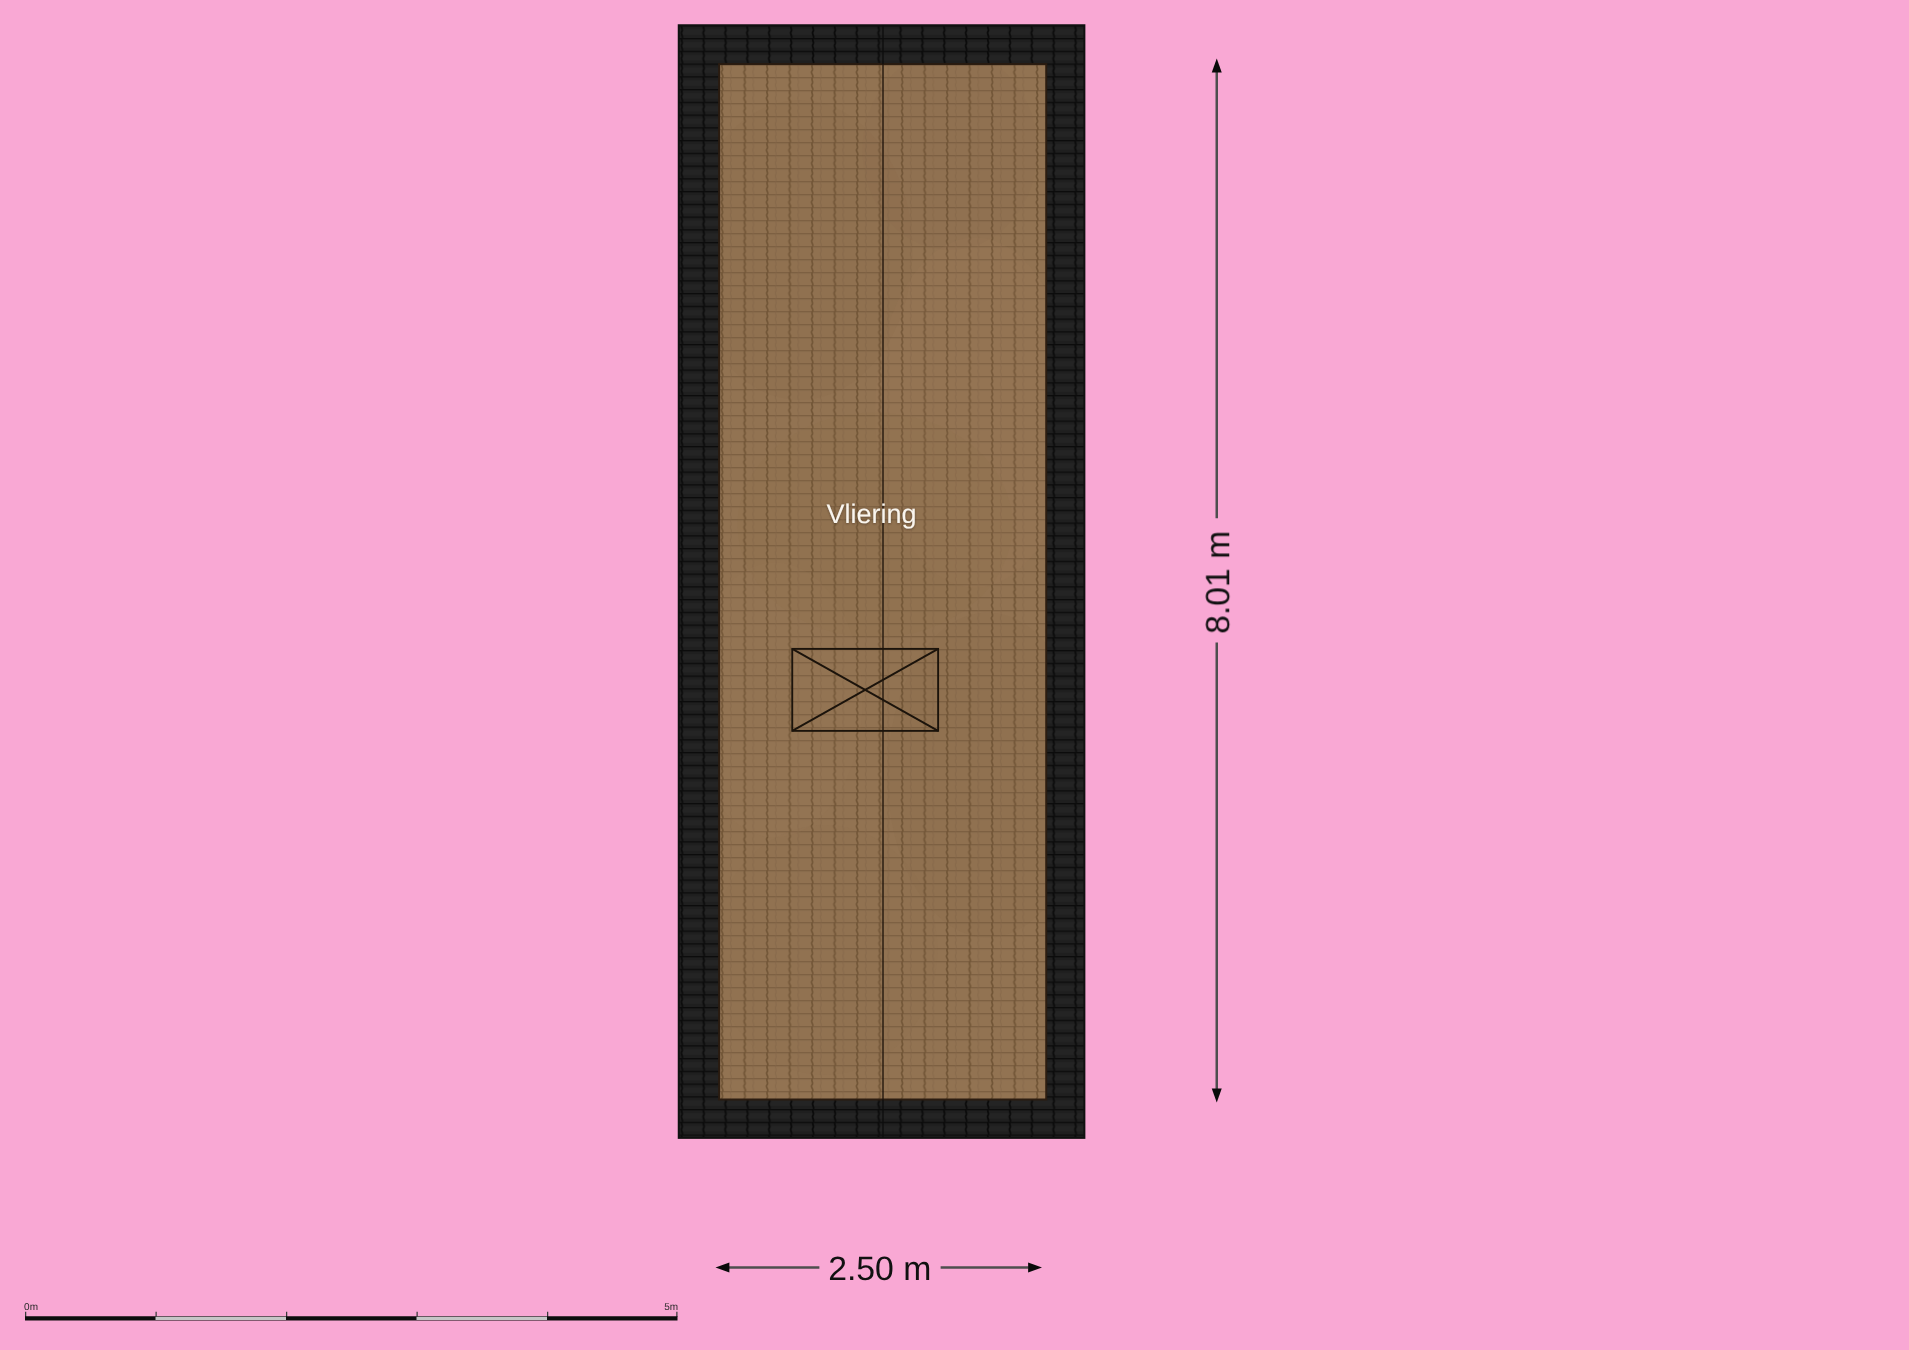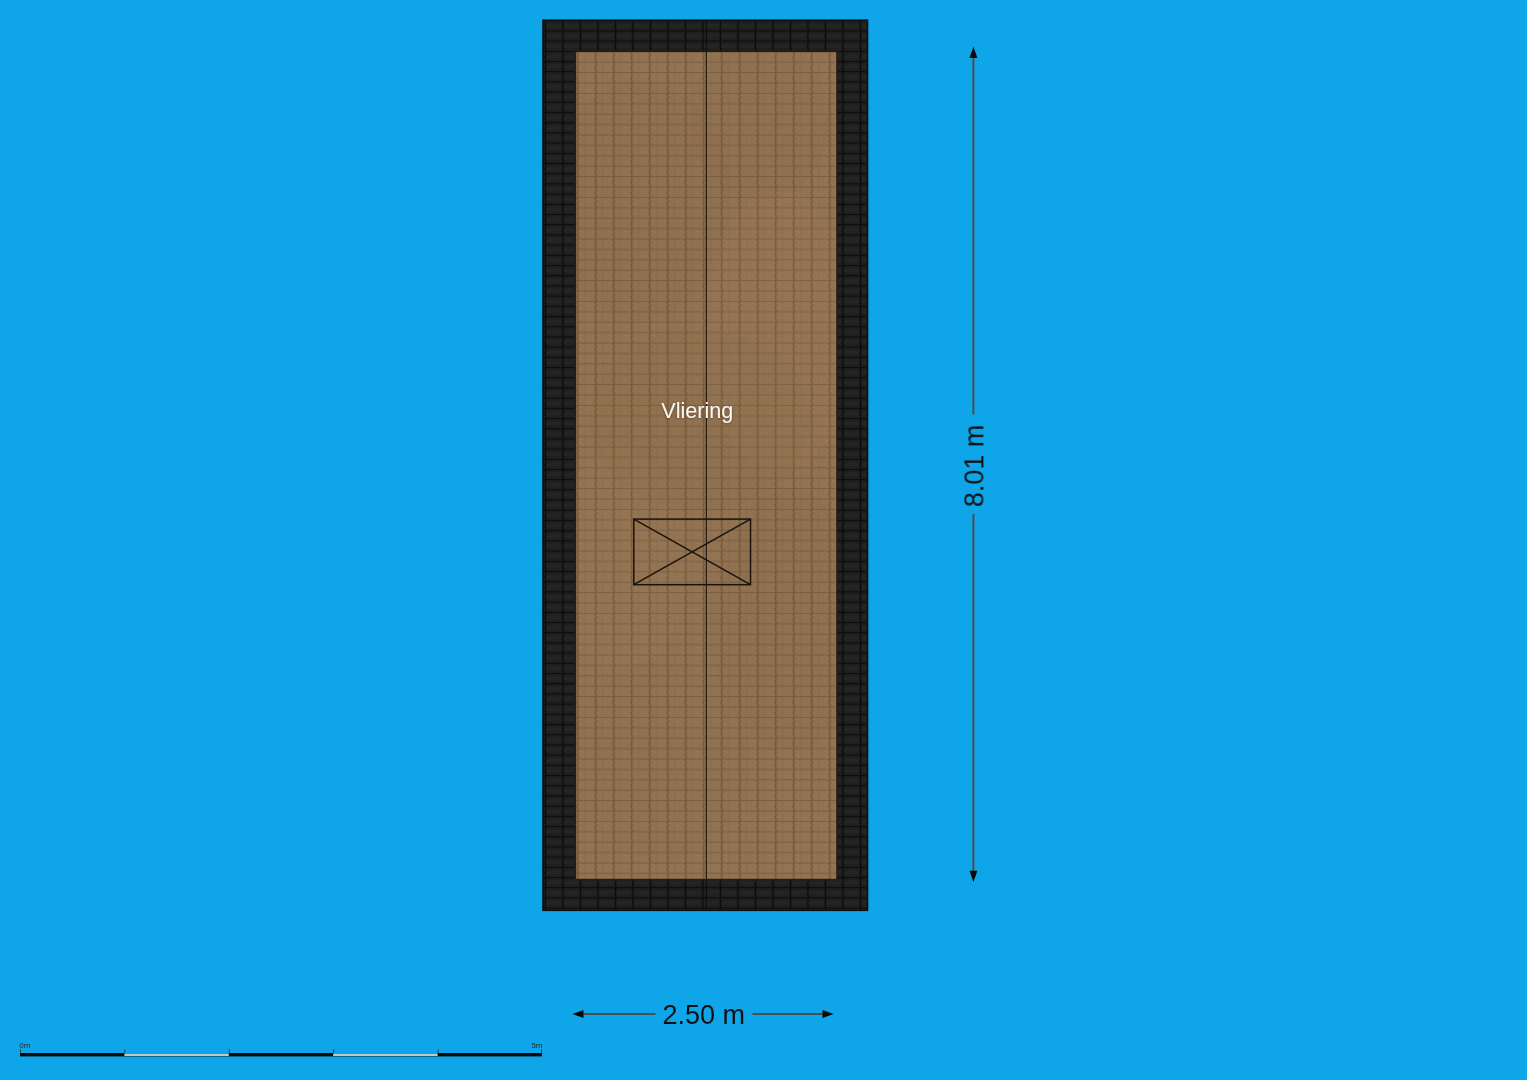--- a/index.html
+++ b/index.html
@@ -1,16 +1,16 @@
 <!DOCTYPE html>
 <html><head>
 <meta charset="utf-8">
 <style>
   html,body{margin:0;padding:0;background:#ffffff;}
-  .page{position:relative;width:1527px;height:1080px;background:#0ea5e9;overflow:hidden;
+  .page{position:relative;width:1527px;height:1080px;background:#f9a8d4;overflow:hidden;
         font-family:"Liberation Sans", sans-serif;}
 </style>
 </head>
 <body>
 <div class="page">
 <svg width="1527" height="1080" viewBox="0 0 1527 1080" xmlns="http://www.w3.org/2000/svg">
   <defs>
 
     <pattern id="btile" width="18" height="20.8" patternUnits="userSpaceOnUse" patternTransform="translate(575.3,51.3)">
       <rect width="18" height="20.8" fill="#927352"></rect>

